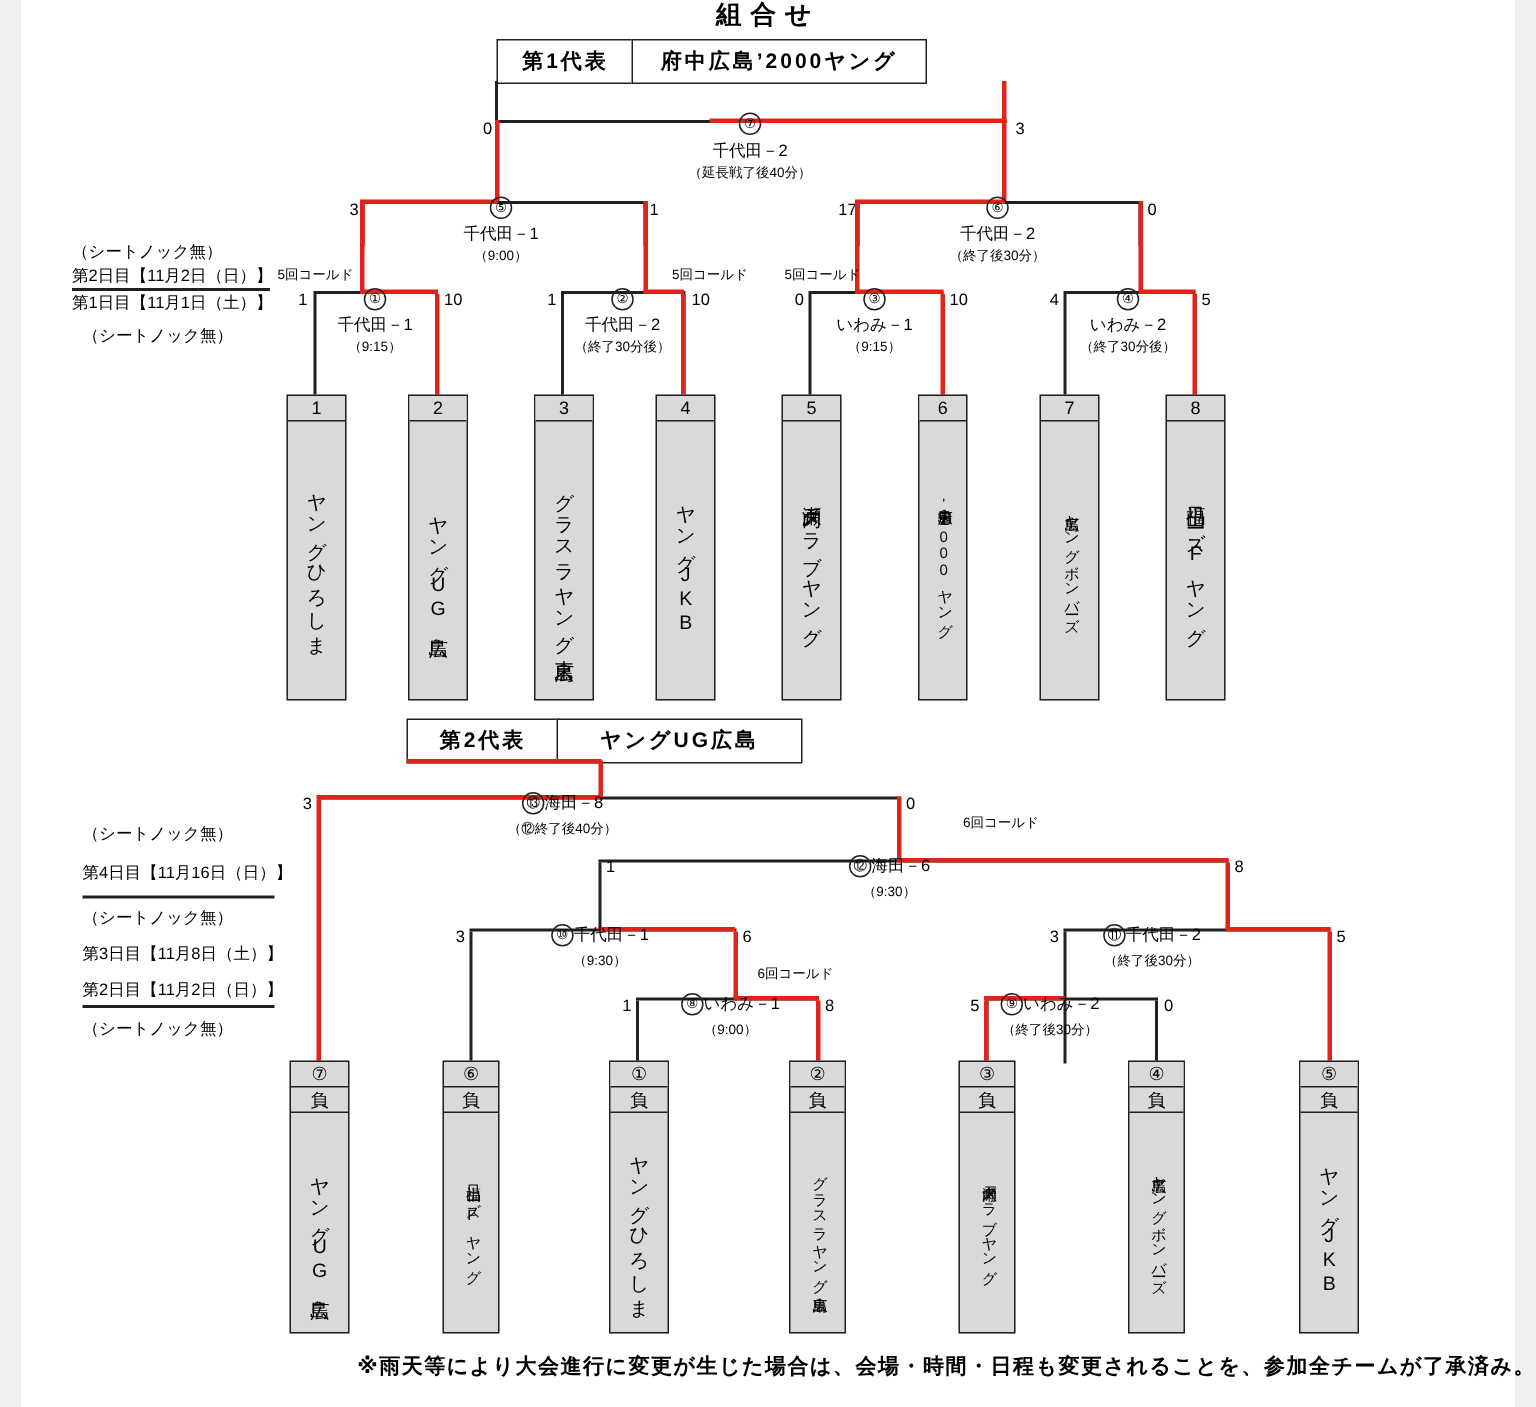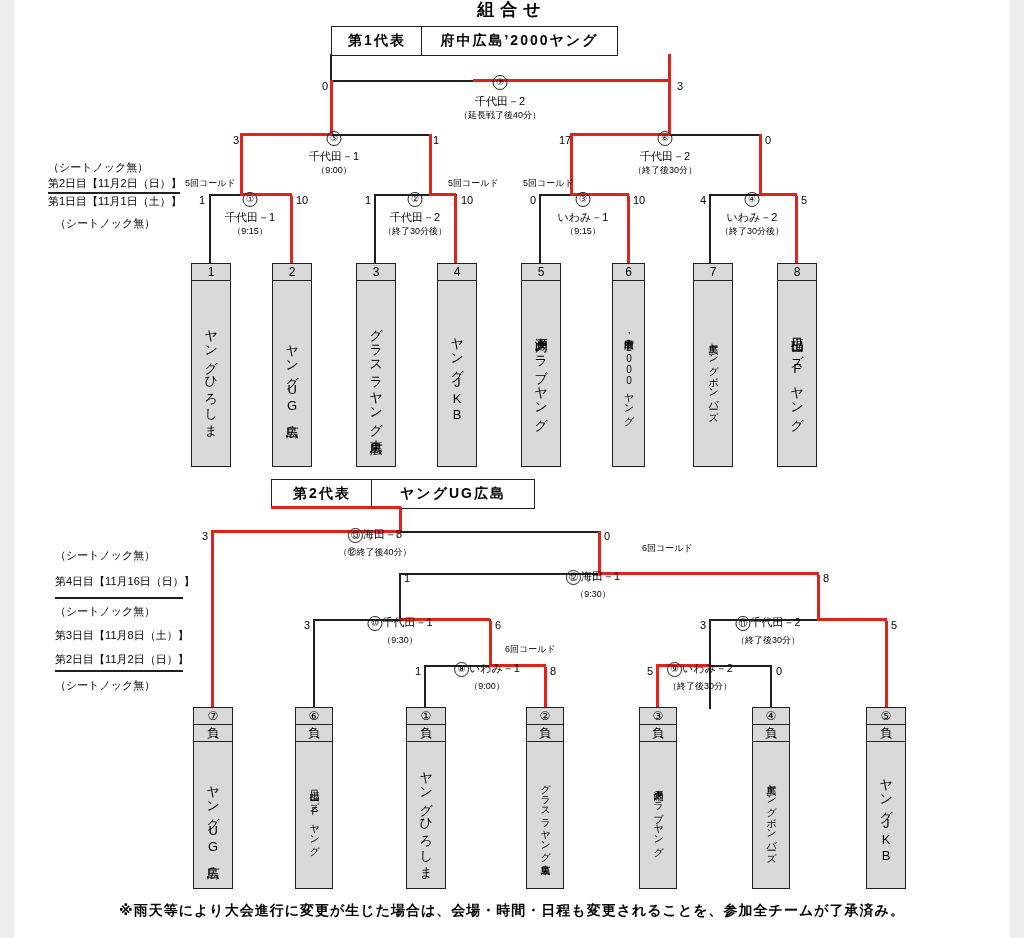--- a/index.html
+++ b/index.html
@@ -72,21 +72,21 @@
   .circ{
     display:inline-block;border:1px solid #231f20;border-radius:50%;
     width:13px;height:13px;line-height:12px;text-align:center;font-size:9px;
     vertical-align:middle;
   }
 
   .note{position:absolute;font-size:11px;white-space:nowrap;}
   .rule{position:absolute;height:1.5px;background:#231f20;}
 
   .footer{
-    position:absolute;left:0;right:0;text-align:center;font-size:14px;
+    position:absolute;left:0;right:0;text-align:right;font-size:14px;
     font-weight:bold;letter-spacing:1px;
   }
 </style>
 </head>
 <body>
 
 <div class="gutter-left"></div>
 <div class="gutter-right"></div>
 
 <div id="stage">
@@ -238,21 +238,21 @@
   <div class="t c xs" style="left:375px;top:548px;">（⑫終了後40分）</div>
 
   <div class="ln v" style="left:399px;top:575px;height:44px;"></div>
   <div class="ln h" style="left:399px;top:573px;width:420px;"></div>
   <div class="ln v red" style="left:817px;top:575px;height:44px;"></div>
   <div class="ln h red" style="left:598px;top:572px;width:221px;"></div>
   <div class="ln v red" style="left:598px;top:531px;height:42px;"></div>
 
   <div class="t" style="left:404px;top:572px;">1</div>
   <div class="t" style="left:823px;top:572px;">8</div>
-  <div class="t c" style="left:593px;top:570px;"><span class="circ">⑫</span><span>海田－1</span></div>
+  <div class="t c" style="left:593px;top:570px;"><span class="circ">⑫</span><span>海田－6</span></div>
   <div class="t c xs" style="left:593px;top:590px;">（9:30）</div>
   <div class="t xs" style="left:642px;top:544px;">6回コールド</div>
 
   <div class="ln v" style="left:313px;top:621px;height:88px;"></div>
   <div class="ln h" style="left:313px;top:619px;width:178px;"></div>
   <div class="ln v red" style="left:489px;top:621px;height:45px;"></div>
   <div class="ln h red" style="left:399px;top:618px;width:91px;"></div>
   <div class="t r" style="left:310px;top:619px;">3</div>
   <div class="t" style="left:495px;top:619px;">6</div>
   <div class="t c" style="left:400px;top:616px;"><span class="circ">⑩</span><span>千代田－1</span></div>

